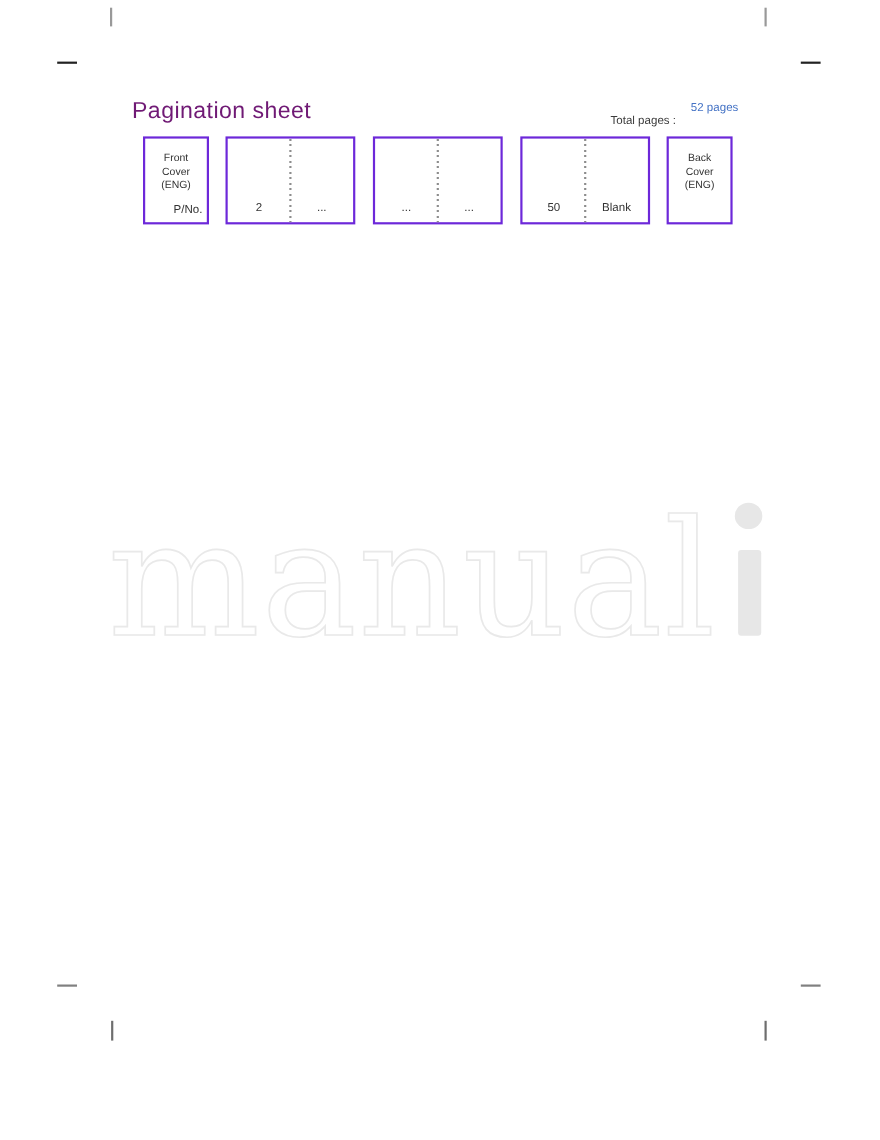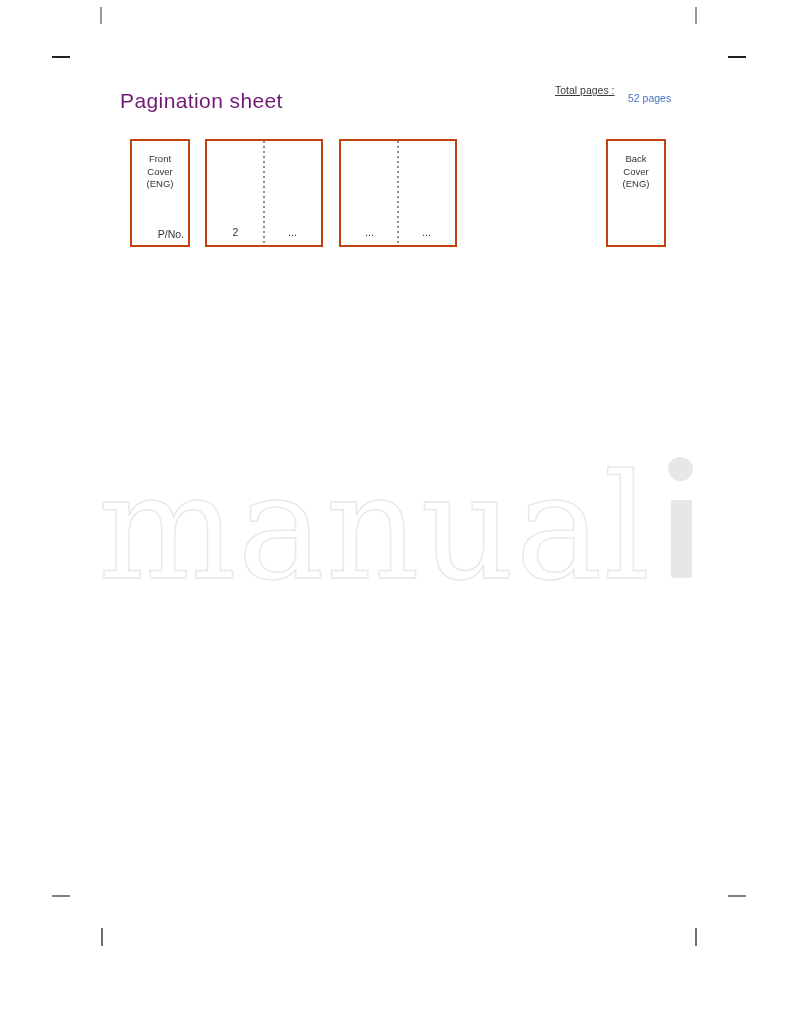--- a/index.html
+++ b/index.html
@@ -17,32 +17,32 @@
   .mark.v { width: 2px; height: 17px; }
   .mark.h { width: 18px; height: 2px; }
 
   
   .sheet-title {
     position: absolute; left: 120px; top: 89px;
     font-size: 21px; color: #701a75; letter-spacing: 0.4px;
     white-space: nowrap;
   }
   .total-label {
-    position: absolute; left: 555px; top: 84px;
-    font-size: 10.5px; color: #3c3c3c; white-space: nowrap; text-decoration: underline;
+    position: absolute; left: 555px; top: 104px;
+    font-size: 10.5px; color: #3c3c3c; white-space: nowrap;
   }
   .total-value {
     position: absolute; left: 628px; top: 92px;
     font-size: 10.5px; color: #4573c5; white-space: nowrap;
   }
 
   
   .pbox {
-    position: absolute; top: 139px; height: 108px;
-    border: 2px solid #c2410c; box-sizing: border-box;
+    position: absolute; top: 124px; height: 80px;
+    border: 2px solid #6d28d9; box-sizing: border-box;
     background: #ffffff;
   }
   .pbox.cover  { width: 60px; }
   .pbox.spread { width: 118px; }
   #box-front { left: 130px; }
   #box-s1    { left: 205px; }
   #box-s2    { left: 339px; }
   #box-s3    { left: 473px; }
   #box-back  { left: 606px; }
 
@@ -117,20 +117,25 @@
     <div class="cell-left">2</div>
     <div class="cell-right">...</div>
   </div>
 
   <div class="pbox spread" id="box-s2">
     <div class="divider"></div>
     <div class="cell-left">...</div>
     <div class="cell-right">...</div>
   </div>
 
+  <div class="pbox spread" id="box-s3">
+    <div class="divider"></div>
+    <div class="cell-left">50</div>
+    <div class="cell-right">Blank</div>
+  </div>
 
   <div class="pbox cover" id="box-back">
     <div class="cover-lines">
       <div>Back</div>
       <div>Cover</div>
       <div>(ENG)</div>
     </div>
   </div>
 
   <div class="watermark">

